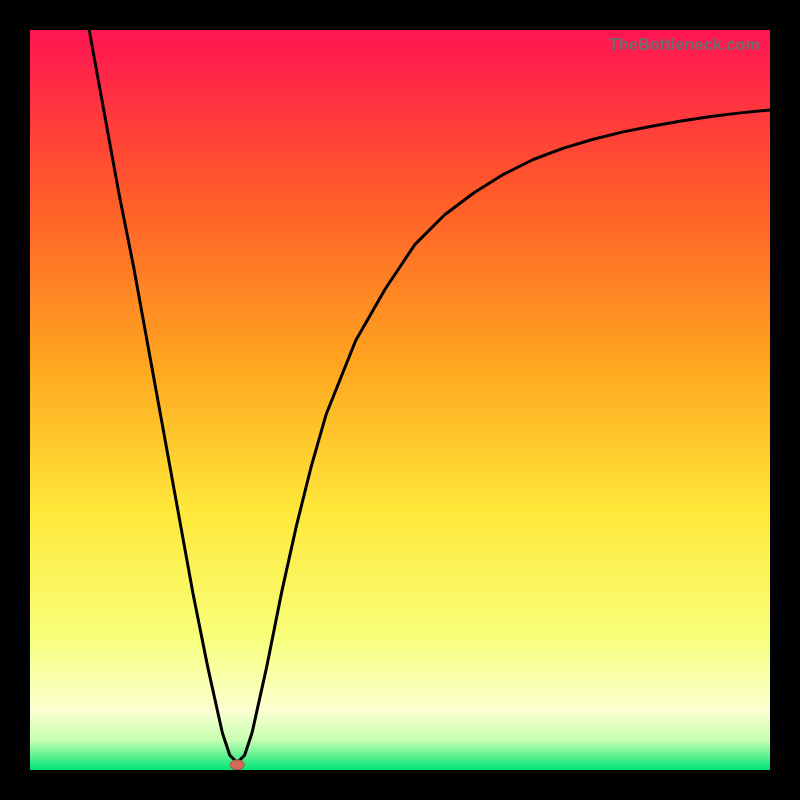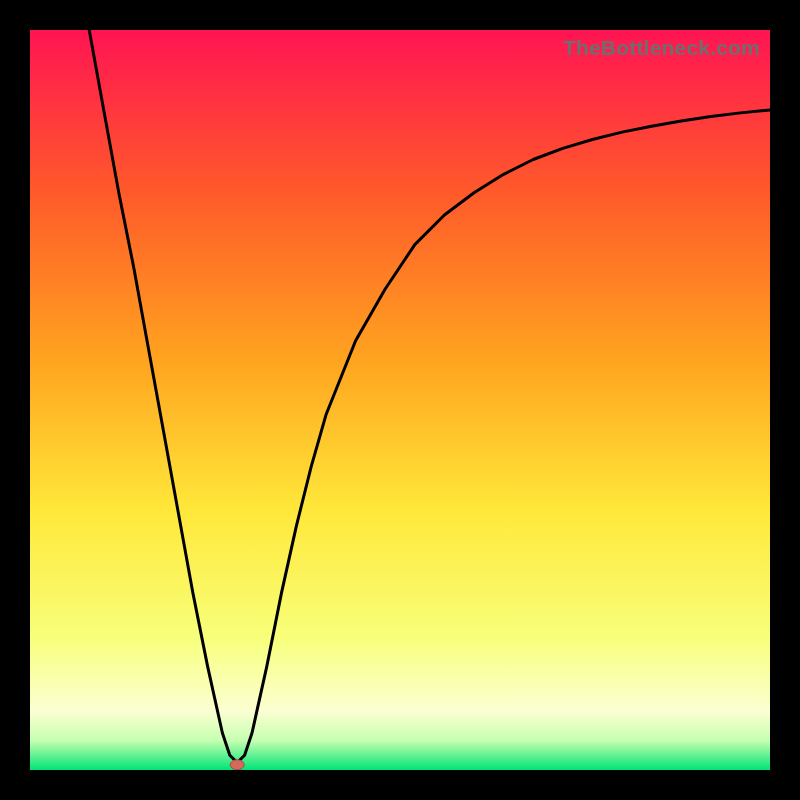--- a/index.html
+++ b/index.html
@@ -23,21 +23,21 @@
     left: 0;
     top: 0;
     width: 740px;
     height: 740px;
   }
   .watermark {
     position: absolute;
     right: 10px;
     top: 6px;
     font-family: Arial, Helvetica, sans-serif;
-    font-size: 21px;
+    font-size: 16px;
     font-weight: bold;
     color: #6e6e6e;
     letter-spacing: 0.2px;
     user-select: none;
   }
 </style>
 </head>
 <body>
 
 <div class="chart-frame">

